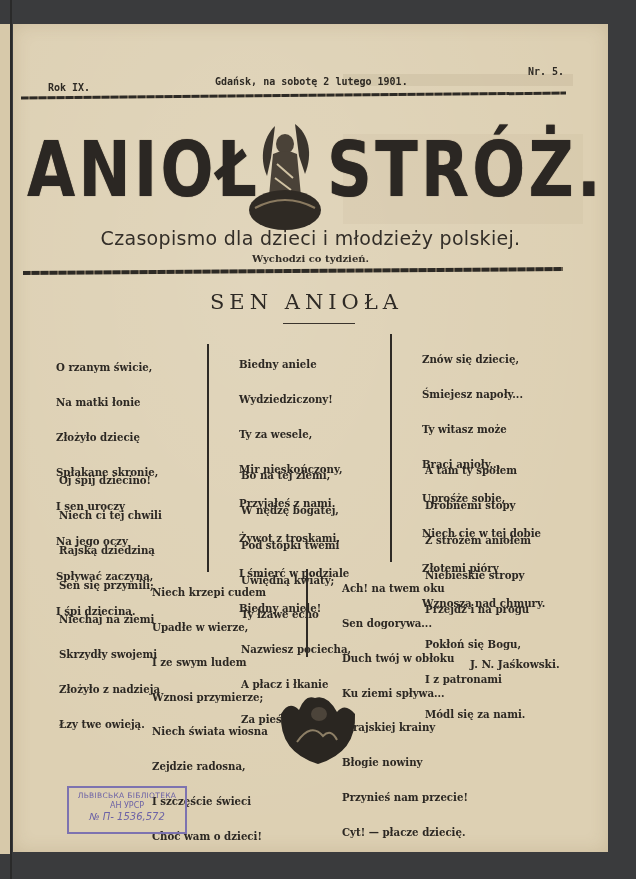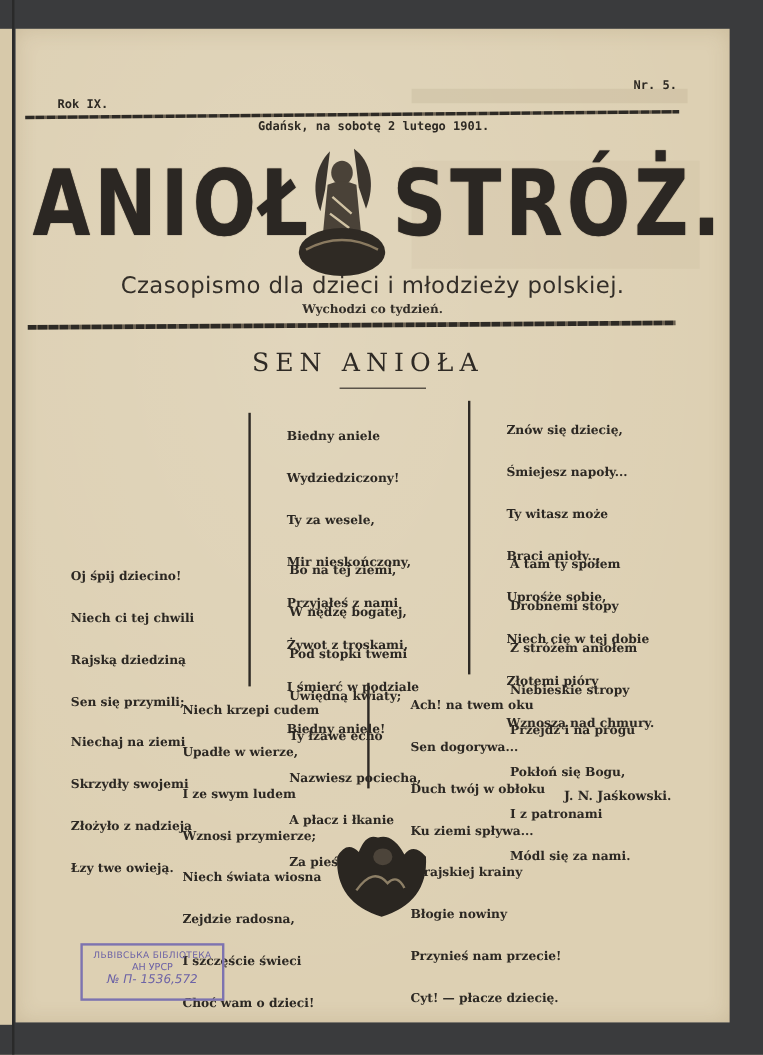--- a/index.html
+++ b/index.html
@@ -36,21 +36,21 @@
 
 <div class="left-strip"></div>
 <div class="left-strip-line"></div>
 
 <div class="page">
 
   <div class="faint" style="left:330px;top:50px;width:230px;height:12px;"></div>
   <div class="faint" style="left:330px;top:110px;width:240px;height:90px;opacity:0.5;"></div>
 
   <div class="abs hdr-small" style="left:19px;top:58px;">Rok IX.</div>
-  <div class="abs hdr-small" style="left:186px;top:52px;margin-top:24px;">Gdańsk, na sobotę 2 lutego 1901.</div>
+  <div class="abs hdr-small" style="left:186px;top:52px;">Gdańsk, na sobotę 2 lutego 1901.</div>
   <div class="abs hdr-small" style="left:499px;top:42px;">Nr. 5.</div>
   <div class="wavy" style="left:8px;top:70px;width:545px;transform:rotate(-0.5deg);"></div>
 
   <div class="masthead">
     <div class="mast-word" style="left:0;">ANIOŁ</div>
     <svg class="angel" viewBox="0 0 80 116">
       <path d="M30 8 C18 20 14 40 22 58 L26 40 Z" fill="#3a342d"></path>
       <path d="M50 6 C64 16 68 36 60 56 L54 38 Z" fill="#3a342d"></path>
       <ellipse cx="40" cy="26" rx="9" ry="10" fill="#4a4238"></ellipse>
       <path d="M28 36 Q40 30 52 36 L56 78 Q40 86 24 78 Z" fill="#4a4238"></path>
@@ -61,20 +61,30 @@
     <div class="mast-word" style="left:300px;">STRÓŻ.</div>
   </div>
 
   <div class="subtitle" style="top:203px;font-size:19px;letter-spacing:0.3px;">Czasopismo dla dzieci i młodzieży polskiej.</div>
   <div class="subtitle" style="top:229px;font-size:10px;font-family:'DejaVu Serif',serif;font-weight:bold;">Wychodzi co tydzień.</div>
   <div class="wavy" style="left:10px;top:245px;width:540px;height:4px;transform:rotate(-0.4deg);"></div>
 
   <div class="title" style="top:266px;font-size:21px;">SEN ANIOŁA</div>
   <div class="abs" style="left:270px;top:299px;width:56px;height:1px;background:#3a342d;"></div>
 
+  <div class="stanza" style="left:43px;top:315px;">
+    <div>O rzanym świcie,</div>
+    <div>Na matki łonie</div>
+    <div>Złożyło dziecię</div>
+    <div>Spłakane skronie,</div>
+    <div>I sen uroczy</div>
+    <div>Na jego oczy</div>
+    <div>Spływać zaczyna,</div>
+    <div>I śpi dziecina.</div>
+  </div>
   <div class="stanza" style="left:46px;top:428px;">
     <div>Oj śpij dziecino!</div>
     <div>Niech ci tej chwili</div>
     <div>Rajską dziedziną</div>
     <div>Sen się przymili;</div>
     <div>Niechaj na ziemi</div>
     <div>Skrzydły swojemi</div>
     <div>Złożyło z nadzieją</div>
     <div>Łzy twe owieją.</div>
   </div>

